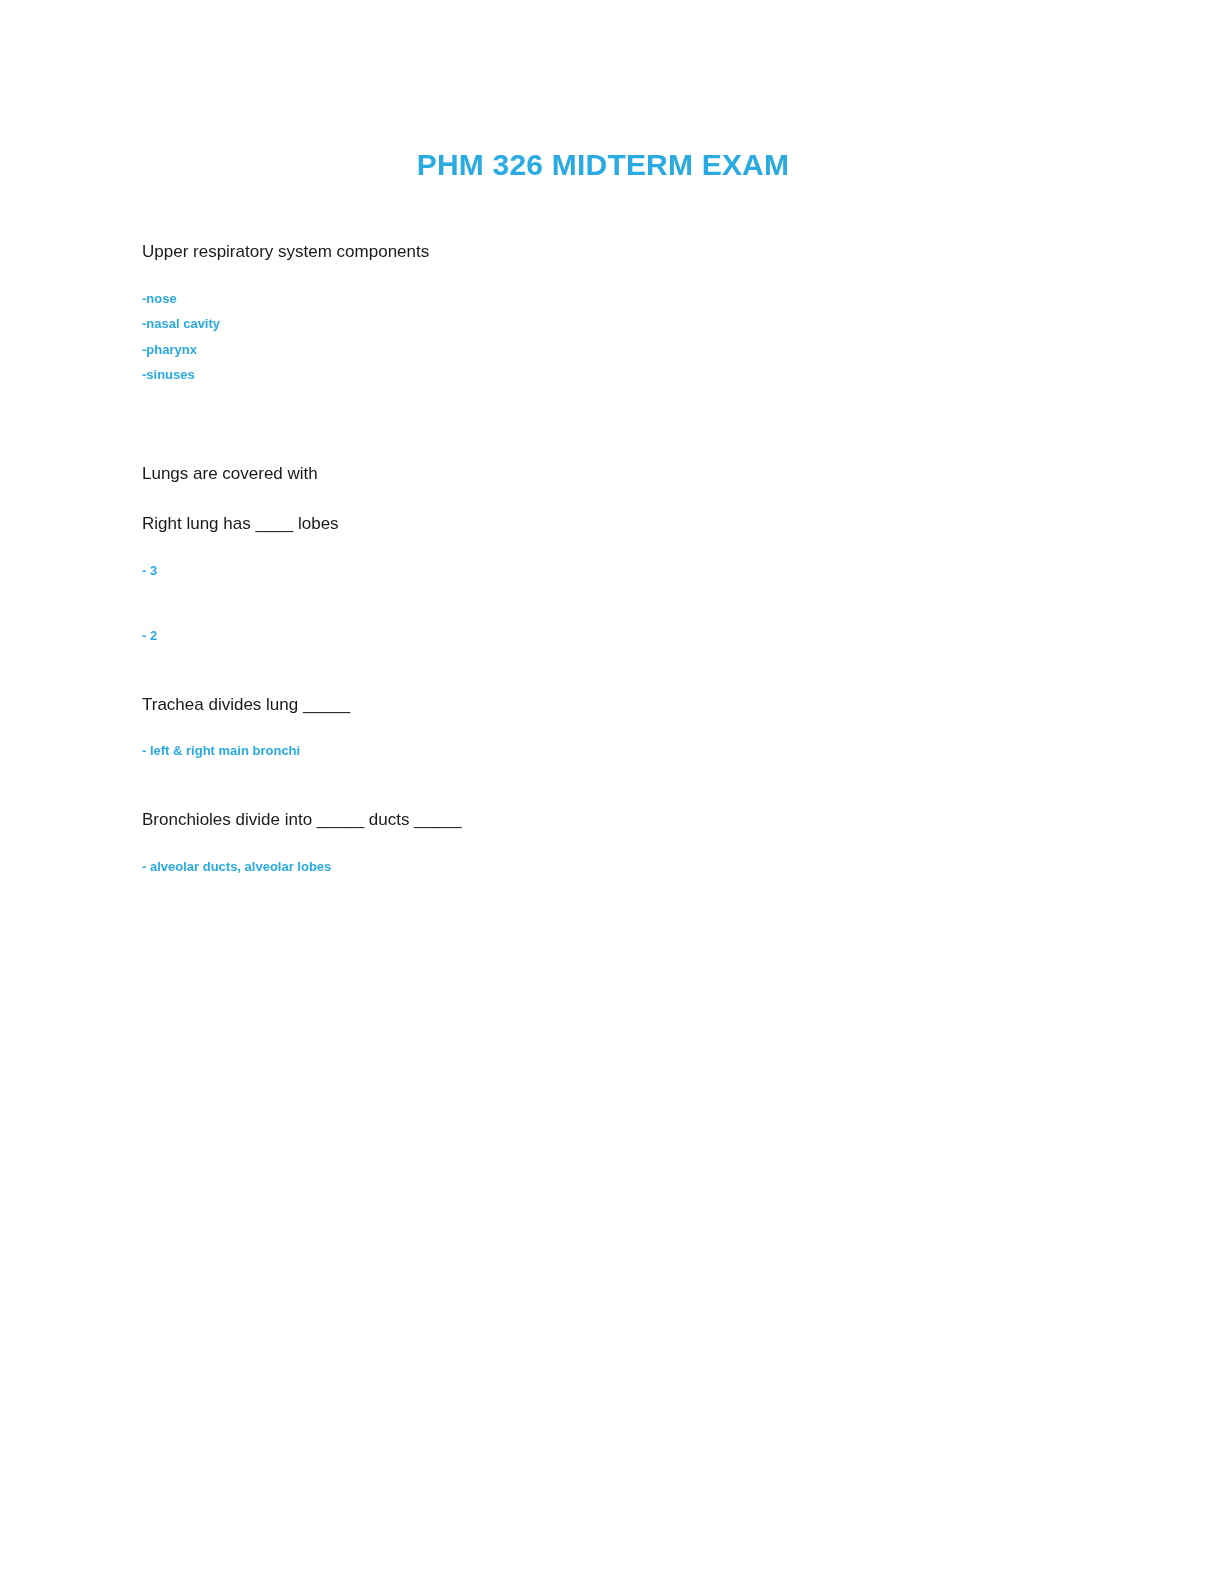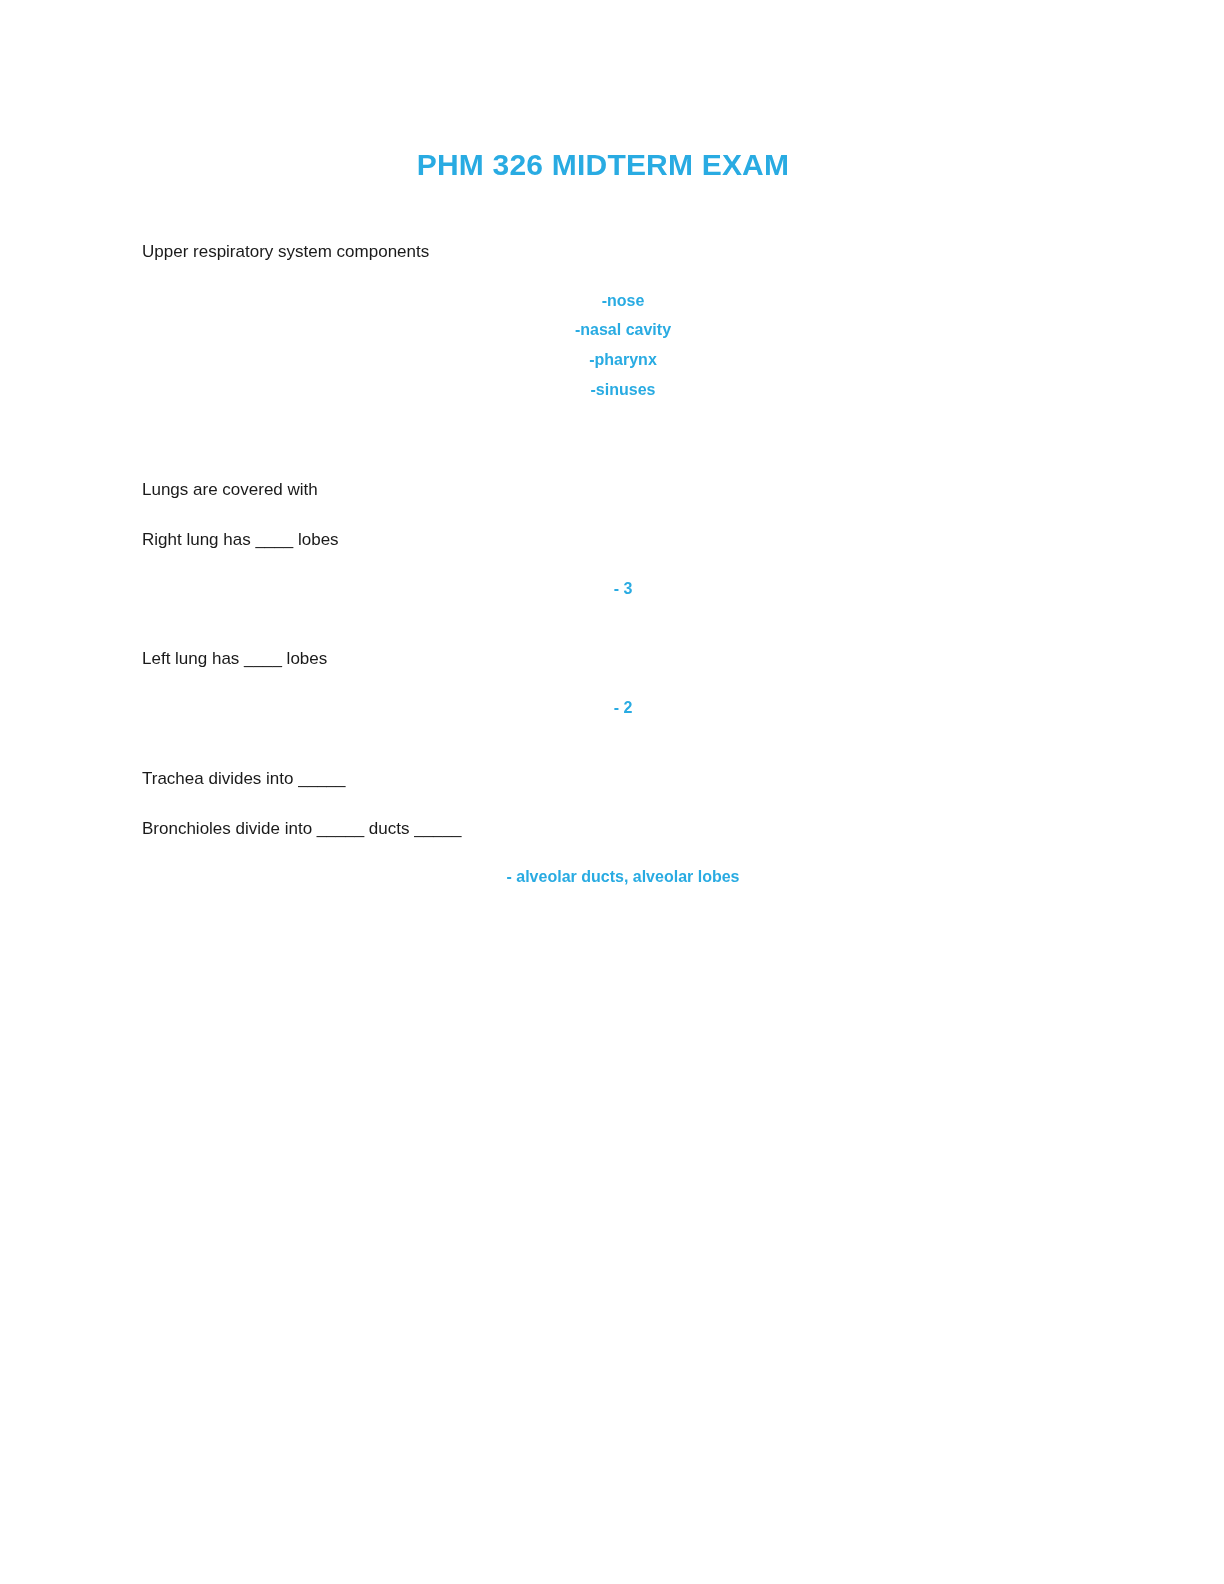--- a/index.html
+++ b/index.html
@@ -41,26 +41,25 @@
     margin-bottom: 0;
   }
   .question {
     font-size: 17px;
     color: #1a1a1a;
     line-height: 1.4;
     font-weight: 400;
     margin: 0 0 26px 0;
   }
   .answer-line {
-    font-size: 16px;
+    font-size: 13px;
     color: #29ABE2;
     font-weight: bold;
     line-height: 1.35;
     margin: 0 0 8px 0;
-    text-align: center;
   }
   .answer-group {
     margin-bottom: 38px;
   }
   .answer-group.single {
     margin-bottom: 48px;
   }
   .spacer-lg {
     height: 20px;
   }
@@ -94,28 +93,30 @@
     </div>
 
     <div class="qa-block">
       <p class="question">Right lung has ____ lobes</p>
       <div class="answer-group single">
         <p class="answer-line">- 3</p>
       </div>
     </div>
 
     <div class="qa-block">
-      <p class="question">Left lung has ____ lobes</p>
       <div class="answer-group single">
         <p class="answer-line">- 2</p>
       </div>
     </div>
 
     <div class="qa-block">
-      <p class="question">Trachea divides into _____</p>
+      <p class="question">Trachea divides lung _____</p>
+      <div class="answer-group single">
+        <p class="answer-line">- left &amp; right main bronchi</p>
+      </div>
     </div>
 
     <div class="qa-block">
       <p class="question">Bronchioles divide into _____ ducts _____</p>
       <div class="answer-group single">
         <p class="answer-line">- alveolar ducts, alveolar lobes</p>
       </div>
     </div>
 
   </div>

